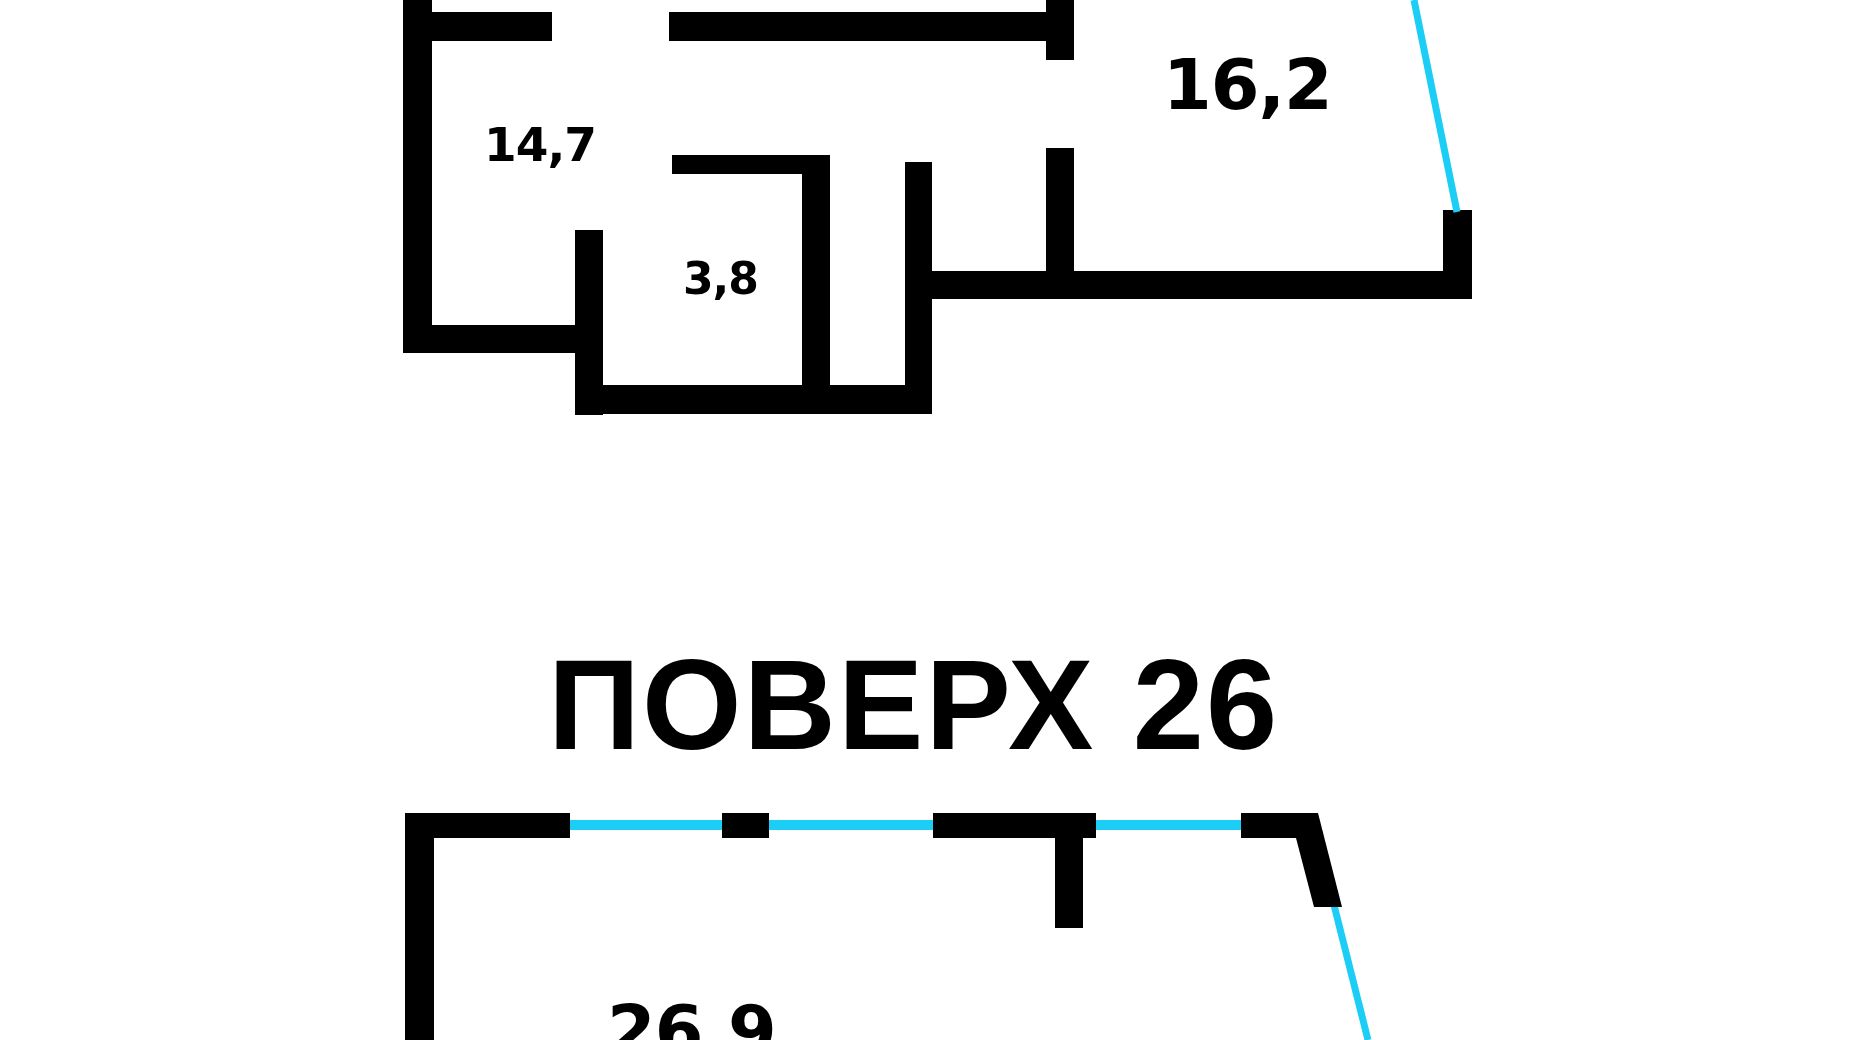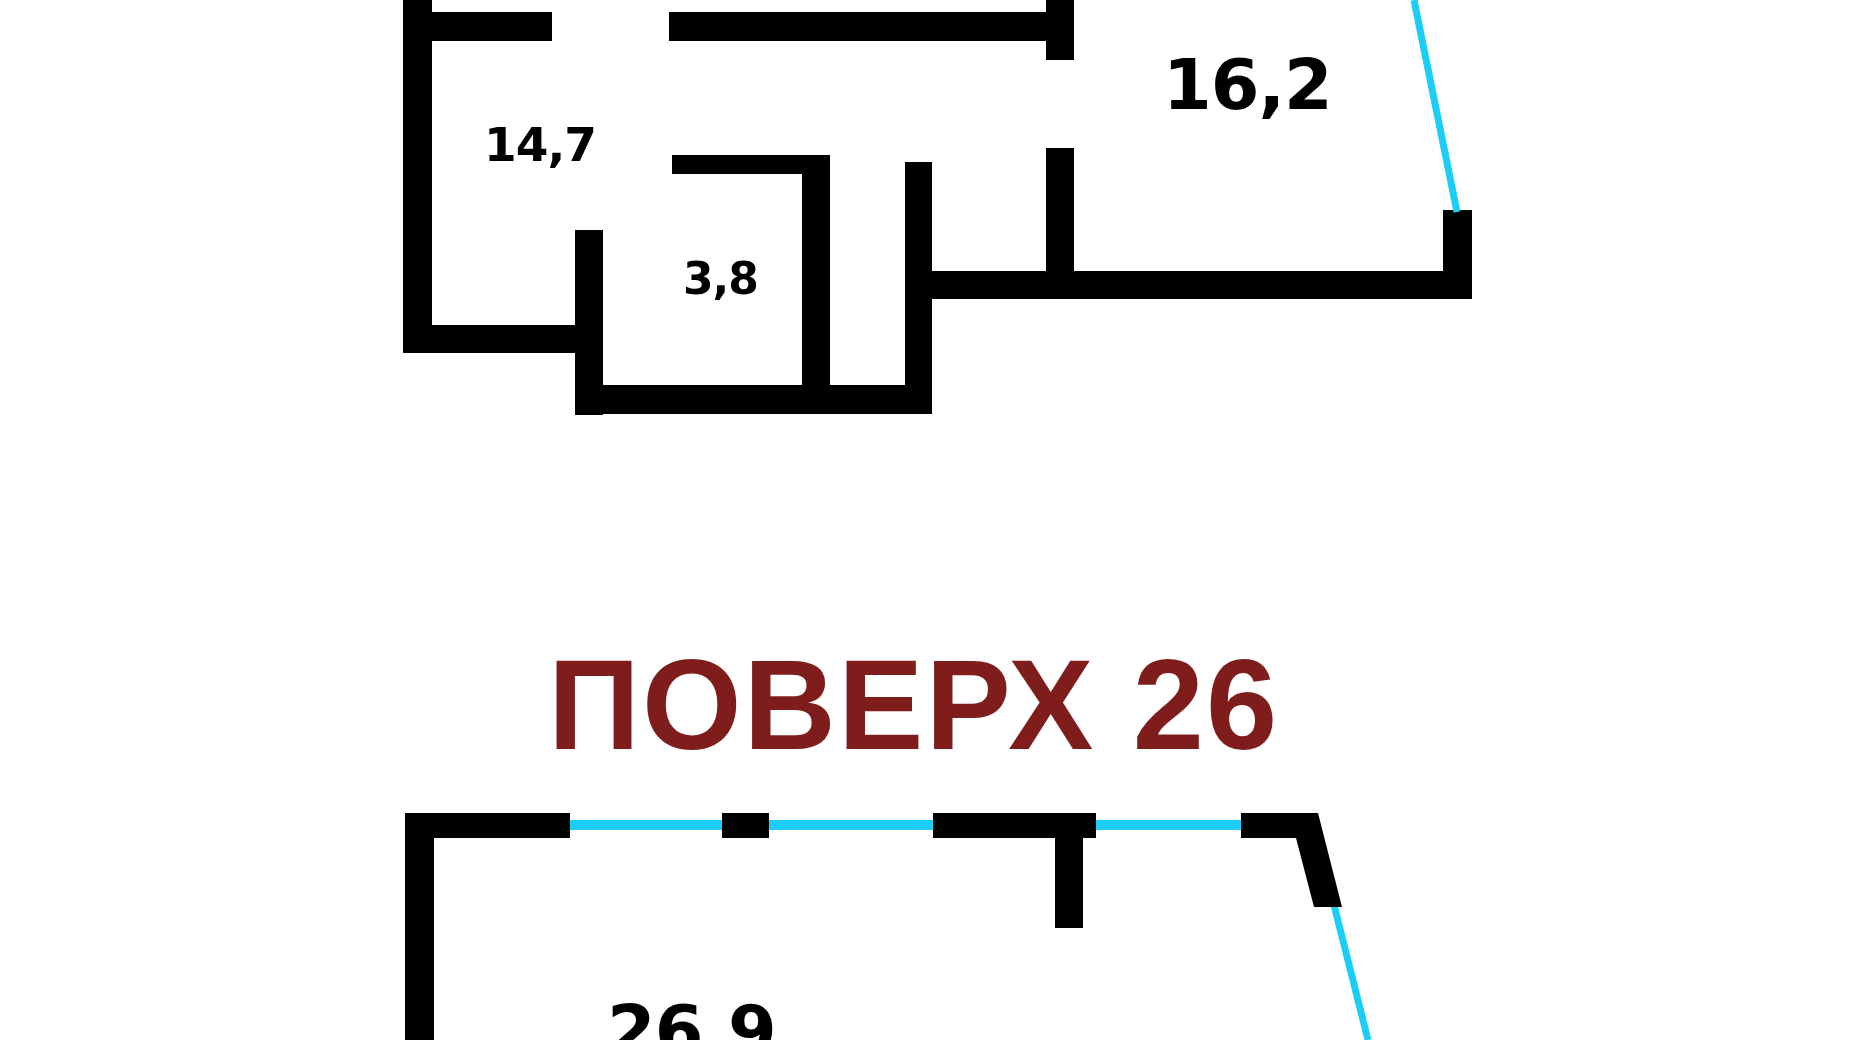--- a/index.html
+++ b/index.html
@@ -7,21 +7,21 @@
     width: 1850px; height: 1040px; overflow: hidden;
     background: #ffffff; position: relative;
     font-family: "Liberation Sans", "DejaVu Sans", sans-serif;
   }
   .canvas { position: absolute; left: 0; top: 0; width: 1552px; height: 1040px; }
   .label {
     position: absolute; color: #000; font-family: "DejaVu Sans", "Liberation Sans", sans-serif;
     font-weight: 600; line-height: 1; white-space: nowrap; letter-spacing: -1px;
   }
   .title {
-    position: absolute; color: #7f1d1d; font-family: "Liberation Sans", sans-serif;
+    position: absolute; color: #000000; font-family: "Liberation Sans", sans-serif;
     font-weight: 700; line-height: 1; white-space: nowrap; letter-spacing: 2px;
   }
 </style>
 </head>
 <body>
 
 <div class="canvas">
   <svg width="1850" height="1040" viewBox="0 0 1850 1040" xmlns="http://www.w3.org/2000/svg">
 
     <g fill="#000">

